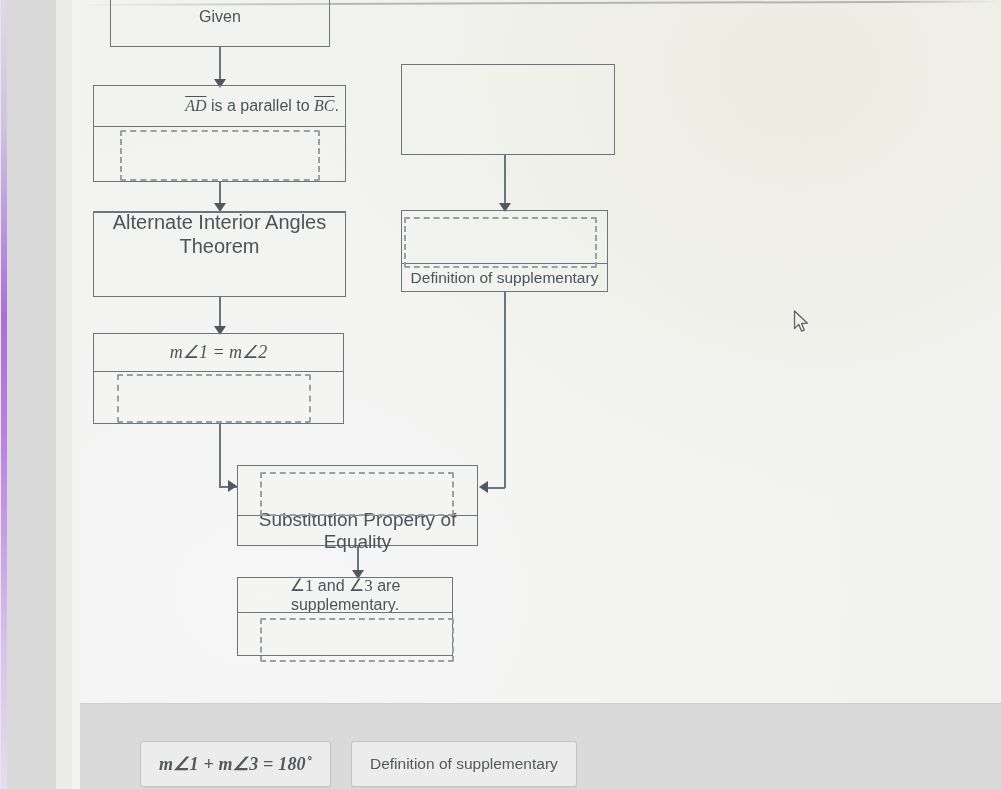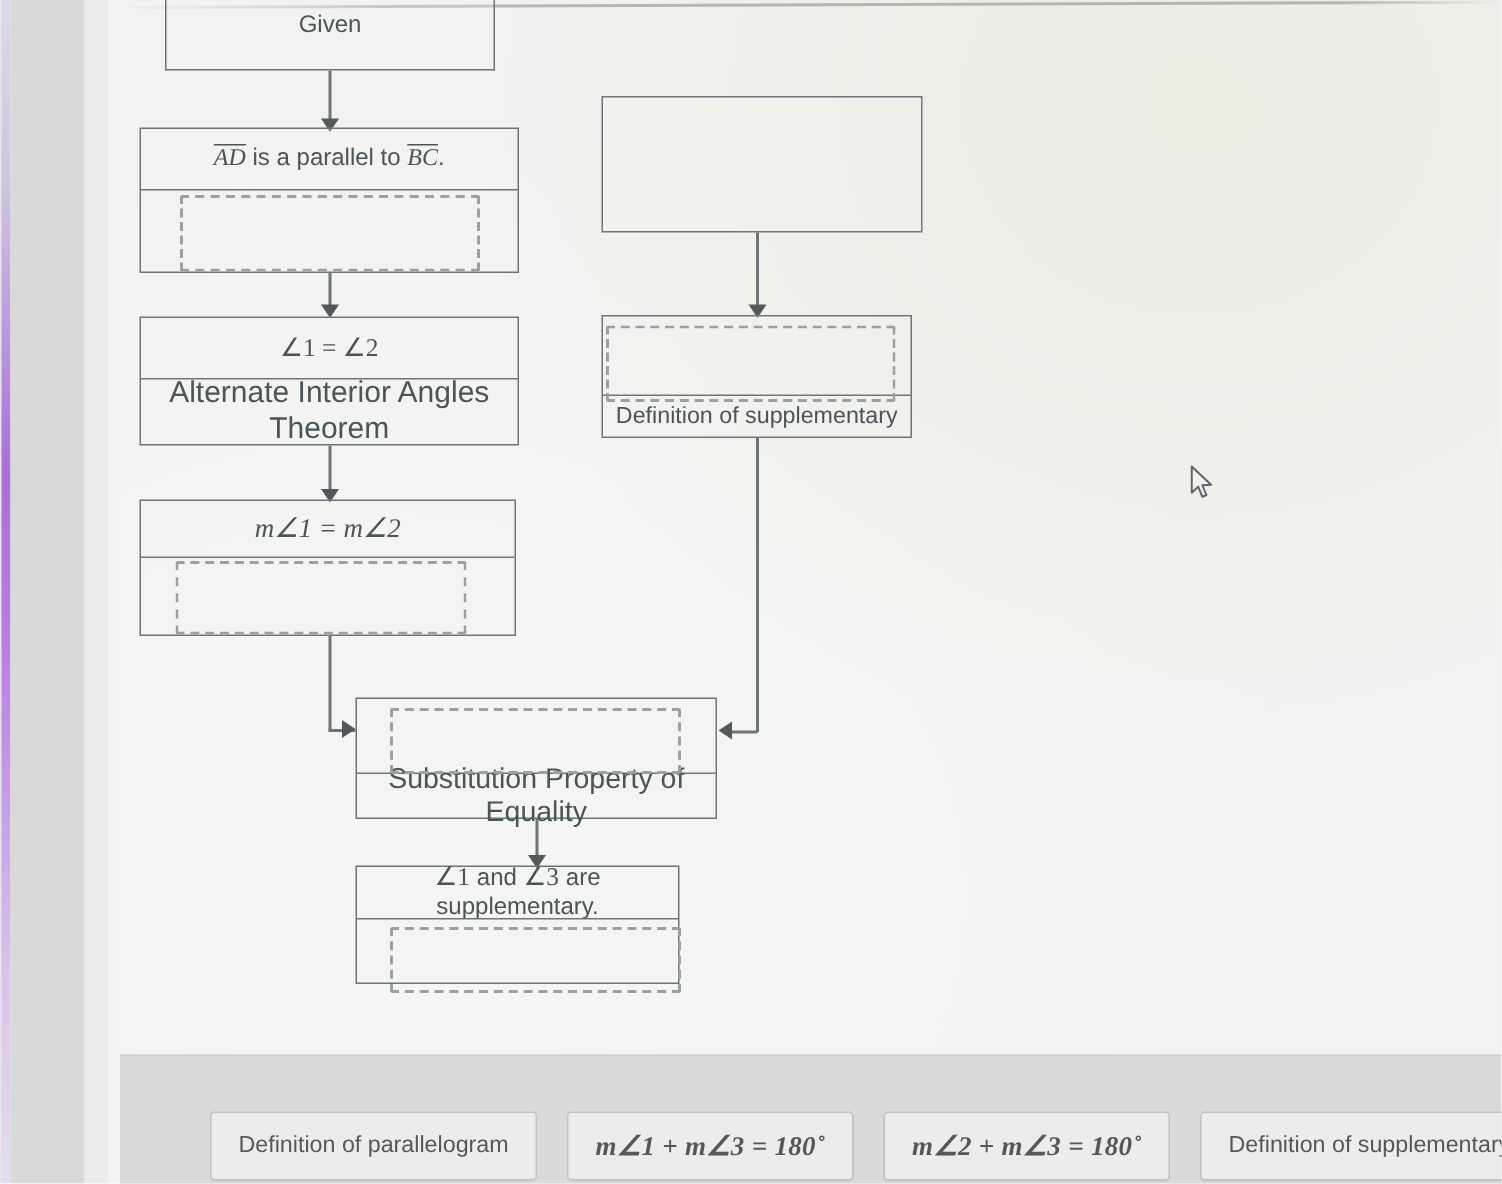--- a/index.html
+++ b/index.html
@@ -218,33 +218,30 @@
 <div class="arrow-left" style="left:479px; top:481px;"></div>
 
 <div class="conn v" style="left:357px; top:546px; height:32px;"></div>
 <div class="arrow-down" style="left:352px; top:570px;"></div>
 
 <div class="node" style="left:110px; top:-12px; width:220px; height:59px; border-top:none;">
   <div class="stmt" style="height:100%;">Given</div>
 </div>
 
 <div class="node" style="left:93px; top:85px; width:253px; height:97px;">
-  <div class="stmt" style="height:40px;">
+  <div class="stmt" style="height:40px;justify-content:flex-end;">
     <span>
       <span class="ovl">AD</span> is a parallel to <span class="ovl">BC</span>.
     </span>
   </div>
   <div class="reason" style="height:56px;"></div>
 </div>
 <div class="dropzone" style="left:120px; top:130px; width:200px; height:51px;"></div>
 
 <div class="node" style="left:93px; top:211px; width:253px; height:86px;">
-  <div class="stmt" style="height:40px;">
-    <span class="ang">∠1 = ∠2</span>
-  </div>
   <div class="reason" style="height:45px; font-size:20px;">Alternate Interior Angles Theorem</div>
 </div>
 
 <div class="node" style="left:93px; top:333px; width:251px; height:91px;">
   <div class="stmt" style="height:37px;">
     <span class="math">m∠1 = m∠2</span>
   </div>
   <div class="reason" style="height:53px;"></div>
 </div>
 <div class="dropzone" style="left:117px; top:374px; width:194px; height:49px;"></div>
@@ -269,23 +266,21 @@
     <span>
       <span class="ang">∠1</span> and <span class="ang">∠3</span> are supplementary.
     </span>
   </div>
   <div class="reason" style="height:44px;"></div>
 </div>
 <div class="dropzone" style="left:260px; top:618px; width:194px; height:44px;"></div>
 
 <div id="answer-bank">
   <div class="bank-inner">
-    <div class="chip">Definition of parallelogram</div>
     <div class="chip math">m∠1 + m∠3 = 180˚</div>
-    <div class="chip math">m∠2 + m∠3 = 180˚</div>
     <div class="chip">Definition of supplementary</div>
   </div>
 </div>
 
 <div id="cursor">
   <svg width="17" height="24" viewBox="0 0 17 24" xmlns="http://www.w3.org/2000/svg">
     <path d="M1.5 1 L1.5 18.5 L5.8 14.4 L8.6 21.2 L11.3 20.0 L8.6 13.5 L14.4 13.2 Z" fill="#f0f0ee" stroke="#5d6266" stroke-width="1.3" stroke-linejoin="round"></path>
   </svg>
 </div>
 

